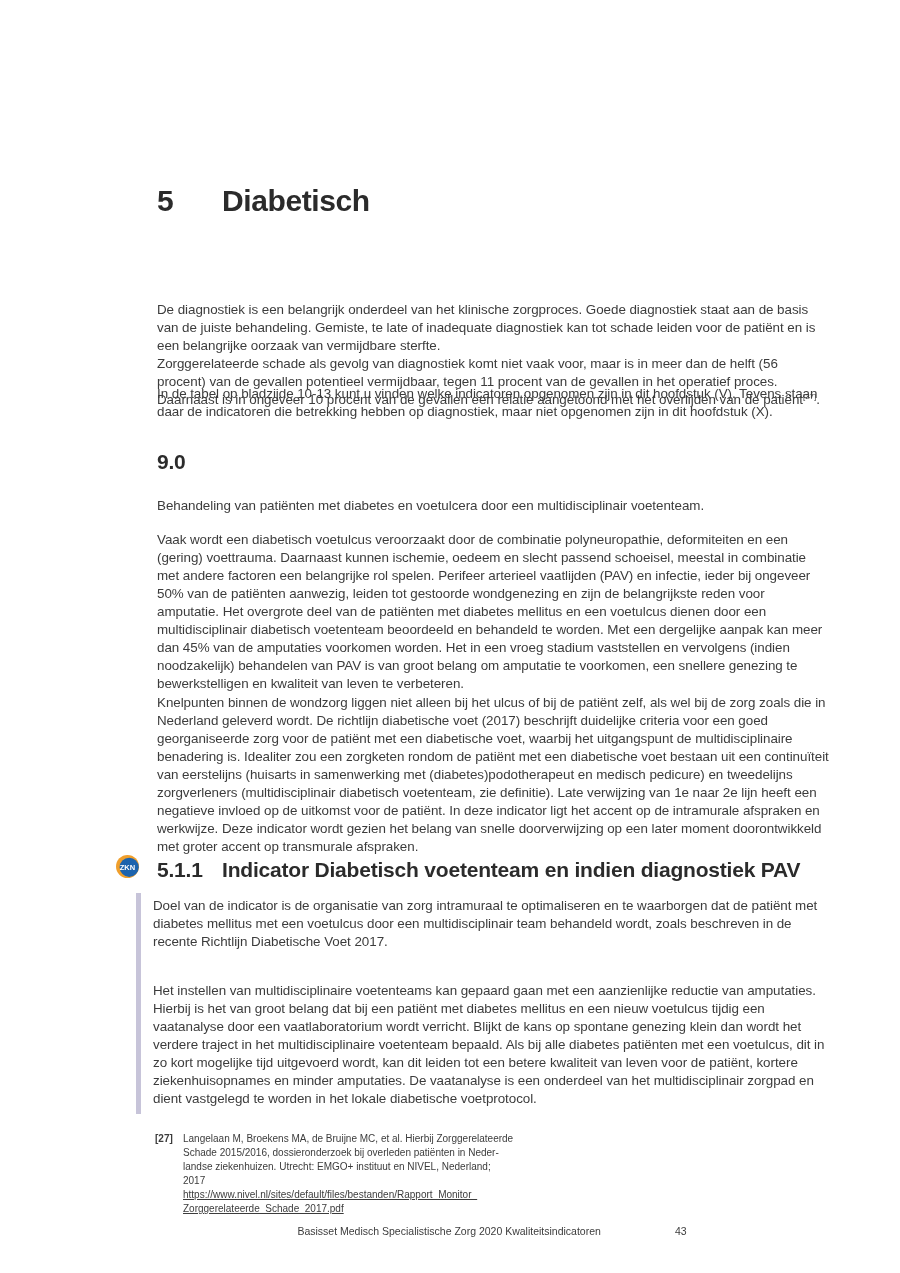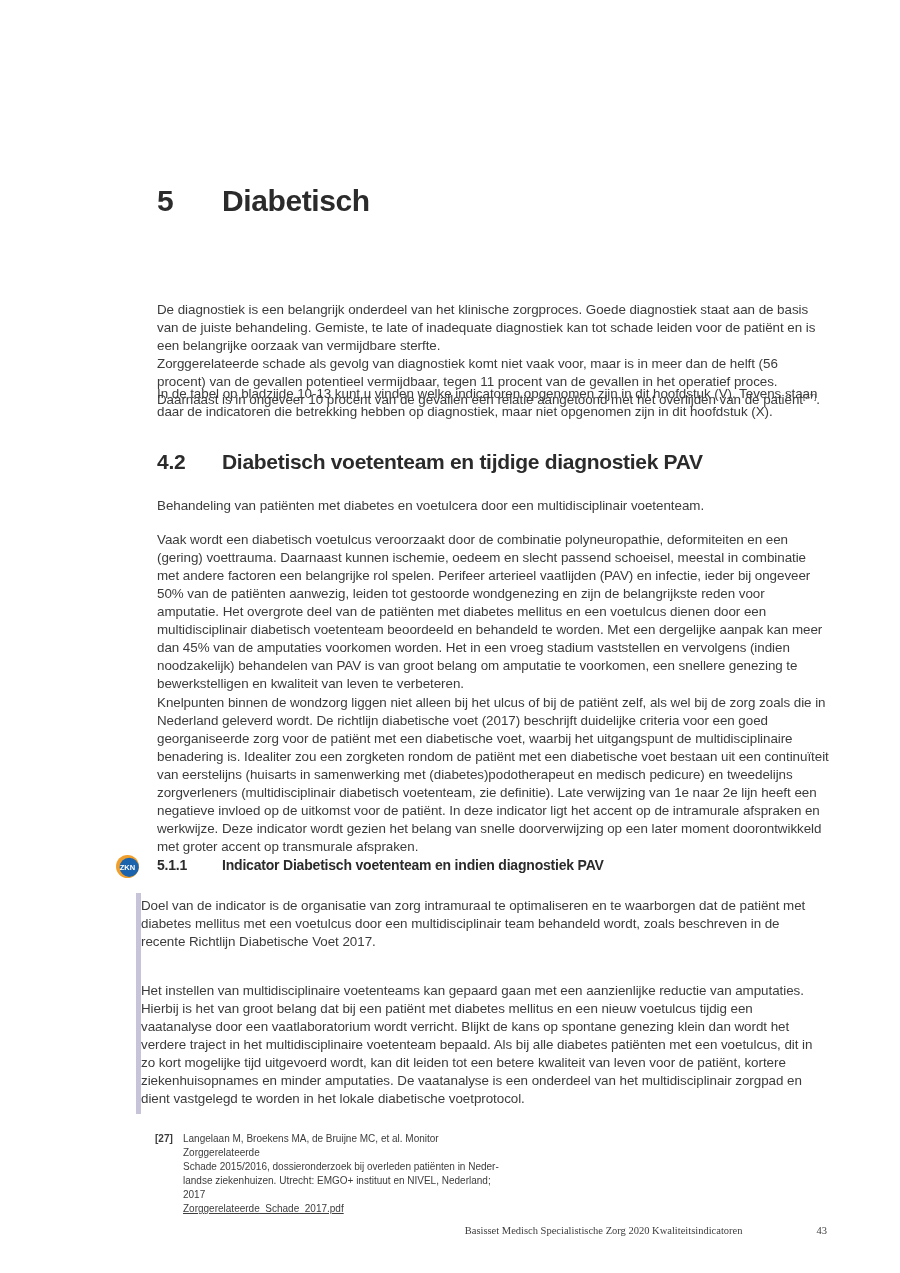--- a/index.html
+++ b/index.html
@@ -10,49 +10,49 @@
     background: #ffffff;
     font-family: "Liberation Sans", sans-serif;
     color: #3c3c3c;
     overflow: hidden;
   }
   
   .h-row { display: flex; align-items: baseline; color: #2b2b2b; }
   .h-num { flex: 0 0 65px; }
   .h1-block { position: absolute; left: 157px; top: 184px; font-size: 30px; font-weight: 700; letter-spacing: -0.4px; line-height: 1.1; }
   .h2-block { position: absolute; left: 157px; top: 450px; font-size: 21px; font-weight: 700; letter-spacing: -0.3px; line-height: 1.1; }
-  .h3-block { position: absolute; left: 157px; top: 858px; font-size: 14px; font-weight: 700; letter-spacing: -0.2px; line-height: 1.1; }
+  .h3-block { position: absolute; left: 157px; top: 858px; font-size: 21px; font-weight: 700; letter-spacing: -0.2px; line-height: 1.1; }
 
   
   .body-text { font-size: 13.4px; line-height: 18px; letter-spacing: -0.05px; }
   .body-text p { margin: 0; }
   .block-intro      { position: absolute; left: 157px; top: 257px; width: 672px; margin-top: 44px; }
   .block-p3         { position: absolute; left: 157px; top: 385px; width: 672px; }
   .block-lead       { position: absolute; left: 157px; top: 497px; width: 672px; }
   .block-vaak       { position: absolute; left: 157px; top: 531px; width: 672px; }
   .block-knelpunten { position: absolute; left: 157px; top: 694px; width: 672px; }
 
   sup.fn-ref { font-size: 8px; line-height: 0; vertical-align: super; }
 
   
   .badge { position: absolute; left: 116px; top: 855px; width: 23px; height: 23px; }
 
   
-  .indicator-block { position: absolute; left: 136px; top: 893px; display: flex; gap: 0; }
+  .indicator-block { position: absolute; left: 136px; top: 893px; display: flex; gap: 12px; }
   .indicator-bar { flex: 0 0 5px; width: 5px; background: #c7c4d9; }
   .indicator-text { width: 672px; padding-top: 4px; padding-bottom: 6px; }
   .indicator-text .spacer-p { margin-top: 31px; }
 
   
   .footnote { position: absolute; left: 155px; top: 1132px; width: 360px; display: flex; gap: 10px; font-size: 10px; line-height: 14px; }
   .fn-marker { font-weight: 700; flex: 0 0 18px; }
   .fn-link { color: #3c3c3c; text-decoration: underline; cursor: pointer; }
 
   
-  .footer { position: absolute; left: 157px; top: 1225px; width: 670px; display: flex; justify-content: flex-end; align-items: baseline; gap: 74px; font-size: 10.5px; color: #3c3c3c; font-family: Liberation Serif, serif; }
+  .footer { position: absolute; left: 157px; top: 1225px; width: 670px; display: flex; justify-content: center; align-items: baseline; gap: 74px; font-size: 10.5px; color: #3c3c3c; }
 </style>
 </head>
 <body>
 
 <div class="page">
 
   <div class="h1-block h-row">
     <span class="h-num">5</span>
     <span>Diabetisch</span>
   </div>
@@ -60,22 +60,21 @@
   <div class="block-intro body-text">
     <p>De diagnostiek is een belangrijk onderdeel van het klinische zorgproces. Goede diagnostiek staat aan de basis van de juiste behandeling. Gemiste, te late of inadequate diagnostiek kan tot schade leiden voor de patiënt en is een belangrijke oorzaak van vermijdbare sterfte.</p>
     <p><span>Zorggerelateerde schade als gevolg van diagnostiek komt niet vaak voor, maar is in meer dan de helft (56 procent) van de gevallen potentieel vermijdbaar, tegen 11 procent van de gevallen in het operatief proces. Daarnaast is in ongeveer 10 procent van de gevallen een relatie aangetoond met het overlijden van de patiënt</span><sup class="fn-ref">[27]</sup><span>.</span></p>
   </div>
 
   <div class="block-p3 body-text">
     <p>In de tabel op bladzijde 10-13 kunt u vinden welke indicatoren opgenomen zijn in dit hoofdstuk (V). Tevens staan daar de indicatoren die betrekking hebben op diagnostiek, maar niet opgenomen zijn in dit hoofdstuk (X).</p>
   </div>
 
   <div class="h2-block h-row">
-    <span class="h-num">4.2</span>
-    <span>Diabetisch voetenteam en tijdige diagnostiek PAV</span>
+    <span class="h-num">9.0</span>
   </div>
 
   <div class="block-lead body-text">
     <p>Behandeling van patiënten met diabetes en voetulcera door een multidisciplinair voetenteam.</p>
   </div>
 
   <div class="block-vaak body-text">
     <p>Vaak wordt een diabetisch voetulcus veroorzaakt door de combinatie polyneuropathie, deformiteiten en een (gering) voettrauma. Daarnaast kunnen ischemie, oedeem en slecht passend schoeisel, meestal in combinatie met andere factoren een belangrijke rol spelen. Perifeer arterieel vaatlijden (PAV) en infectie, ieder bij ongeveer 50% van de patiënten aanwezig, leiden tot gestoorde wondgenezing en zijn de belangrijkste reden voor amputatie. Het overgrote deel van de patiënten met diabetes mellitus en een voetulcus dienen door een multidisciplinair diabetisch voetenteam beoordeeld en behandeld te worden. Met een dergelijke aanpak kan meer dan 45% van de amputaties voorkomen worden. Het in een vroeg stadium vaststellen en vervolgens (indien noodzakelijk) behandelen van PAV is van groot belang om amputatie te voorkomen, een snellere genezing te bewerkstelligen en kwaliteit van leven te verbeteren.</p>
   </div>
 
@@ -100,24 +99,25 @@
     <div class="indicator-bar"></div>
     <div class="indicator-text body-text">
       <p>Doel van de indicator is de organisatie van zorg intramuraal te optimaliseren en te waarborgen dat de patiënt met diabetes mellitus met een voetulcus door een multidisciplinair team behandeld wordt, zoals beschreven in de recente Richtlijn Diabetische Voet 2017.</p>
       <p class="spacer-p">Het instellen van multidisciplinaire voetenteams kan gepaard gaan met een aanzienlijke reductie van amputaties. Hierbij is het van groot belang dat bij een patiënt met diabetes mellitus en een nieuw voetulcus tijdig een vaatanalyse door een vaatlaboratorium wordt verricht. Blijkt de kans op spontane genezing klein dan wordt het verdere traject in het multidisciplinaire voetenteam bepaald. Als bij alle diabetes patiënten met een voetulcus, dit in zo kort mogelijke tijd uitgevoerd wordt, kan dit leiden tot een betere kwaliteit van leven voor de patiënt, kortere ziekenhuisopnames en minder amputaties. De vaatanalyse is een onderdeel van het multidisciplinair zorgpad en dient vastgelegd te worden in het lokale diabetische voetprotocol.</p>
     </div>
   </div>
 
   <div class="footnote">
     <span class="fn-marker">[27]</span>
     <div class="fn-text">
-      <div>Langelaan M, Broekens MA, de Bruijne MC, et al. Monitor Zorggerelateerde</div>
+      <div>Langelaan M, Broekens MA, de Bruijne MC, et al. Hierbij Zorggerelateerde</div>
       <div>Schade 2015/2016, dossieronderzoek bij overleden patiënten in Neder-</div>
       <div>landse ziekenhuizen. Utrecht: EMGO+ instituut en NIVEL, Nederland; 2017</div>
       <a class="fn-link">
+        <div>https://www.nivel.nl/sites/default/files/bestanden/Rapport_Monitor_</div>
         <div>Zorggerelateerde_Schade_2017.pdf</div>
       </a>
     </div>
   </div>
 
   <div class="footer">
     <span>Basisset Medisch Specialistische Zorg 2020 Kwaliteitsindicatoren</span>
     <span>43</span>
   </div>
 

